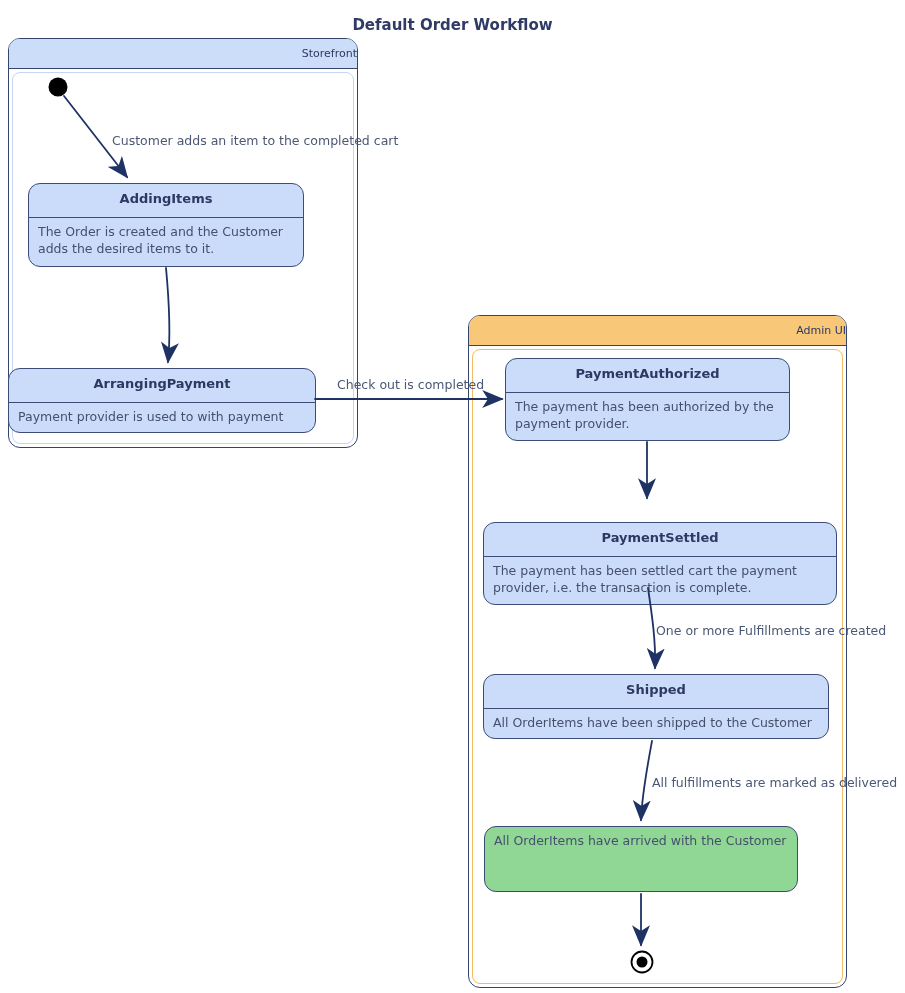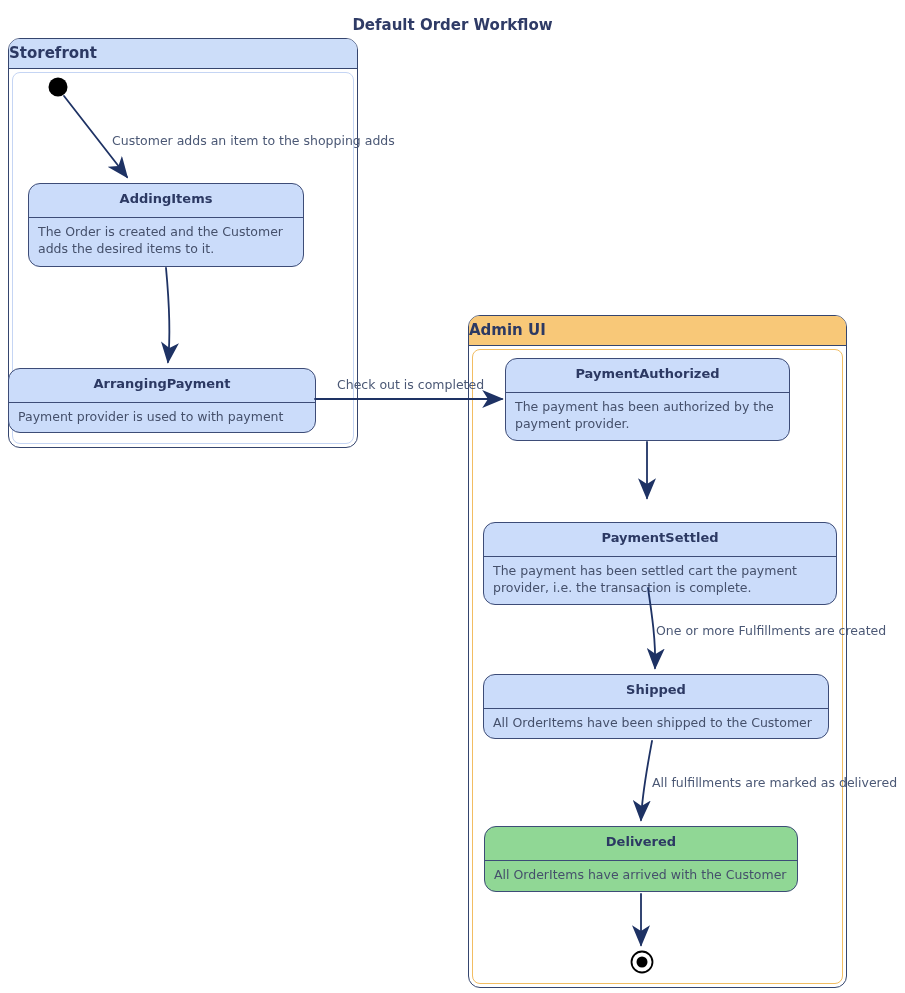--- a/index.html
+++ b/index.html
@@ -13,21 +13,21 @@
     font-size:15px;font-weight:bold;color:var(--title-text,#2F3B66);
   }
   
   .composite{
     position:absolute;box-sizing:border-box;
     border:1.6px solid var(--navy-border,#35456E);
     border-radius:12px;background:#fff;z-index:1;
   }
   .composite-header{
     position:absolute;left:0;top:0;right:0;height:29px;line-height:29px;
-    text-align:left;font-size:15px;font-weight:bold;
+    text-align:right;font-size:11px;font-weight:normal;
     color:var(--state-name-text,#2C3963);
     border-bottom:1.6px solid var(--navy-border,#35456E);
     border-radius:10px 10px 0 0;
   }
   .composite-header.blue{background:var(--container-blue-fill,#CCDDF9);}
   .composite-header.orange{background:var(--container-orange-fill,#F8C878);}
   .composite-body{
     position:absolute;left:3px;right:3px;top:33px;bottom:3px;
     border-radius:8px;background:#fff;box-sizing:border-box;
   }
@@ -98,25 +98,24 @@
     <div class="state-name">PaymentSettled</div>
     <div class="state-desc">The payment has been settled cart the payment provider, i.e. the transaction is complete.</div>
   </div>
 
   <div class="state" style="left:483px;top:674px;width:346px;min-height:65px">
     <div class="state-name">Shipped</div>
     <div class="state-desc">All OrderItems have been shipped to the Customer</div>
   </div>
 
   <div class="state green" style="left:484px;top:826px;width:314px;min-height:66px">
-    <div class="state-name">Delivered</div>
     <div class="state-desc">All OrderItems have arrived with the Customer</div>
   </div>
 
-  <div class="edge-label" style="left:112px;top:133px">Customer adds an item to the shopping adds</div>
+  <div class="edge-label" style="left:112px;top:133px">Customer adds an item to the completed cart</div>
   <div class="edge-label" style="left:337px;top:377px">Check out is completed</div>
   <div class="edge-label" style="left:656px;top:623px">One or more Fulfillments are created</div>
   <div class="edge-label" style="left:652px;top:775px">All fulfillments are marked as delivered</div>
 
   <svg class="edges" width="905" height="993" viewBox="0 0 905 993">
     <defs>
       <marker id="arrow" viewBox="0 0 12 10" refX="11" refY="5" markerWidth="12" markerHeight="10" orient="auto">
         <path class="arrowhead" d="M0,0 L12,5 L0,10 L3.2,5 Z"></path>
       </marker>
     </defs>

